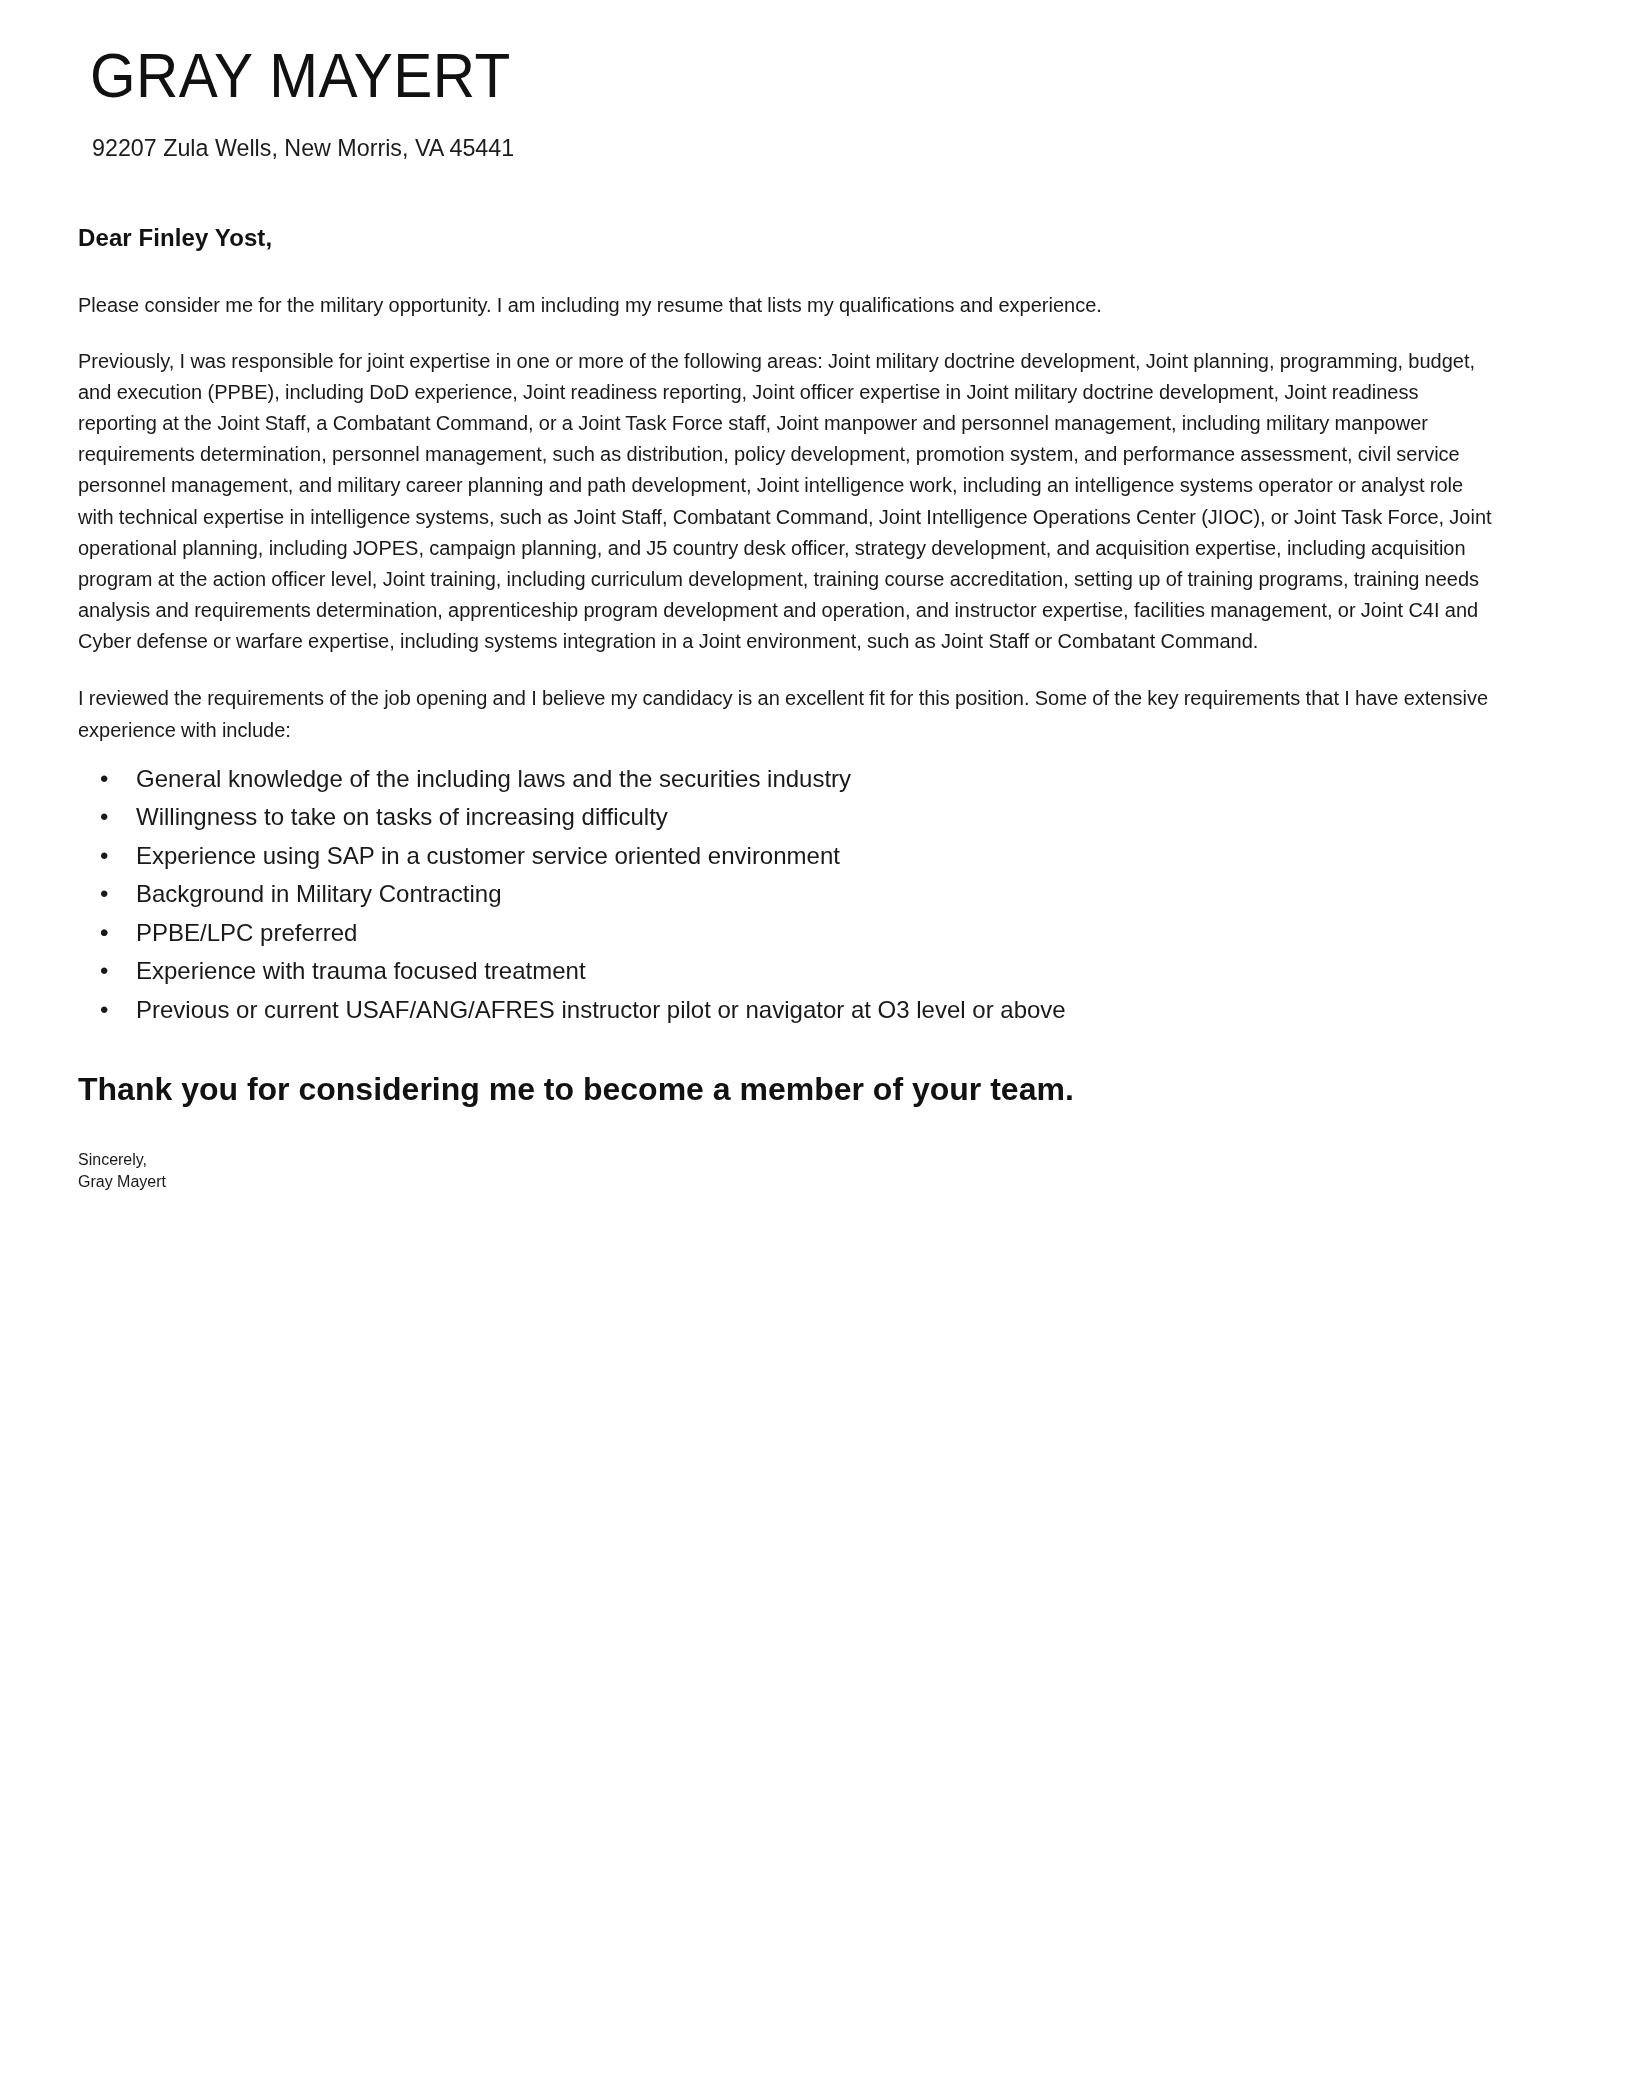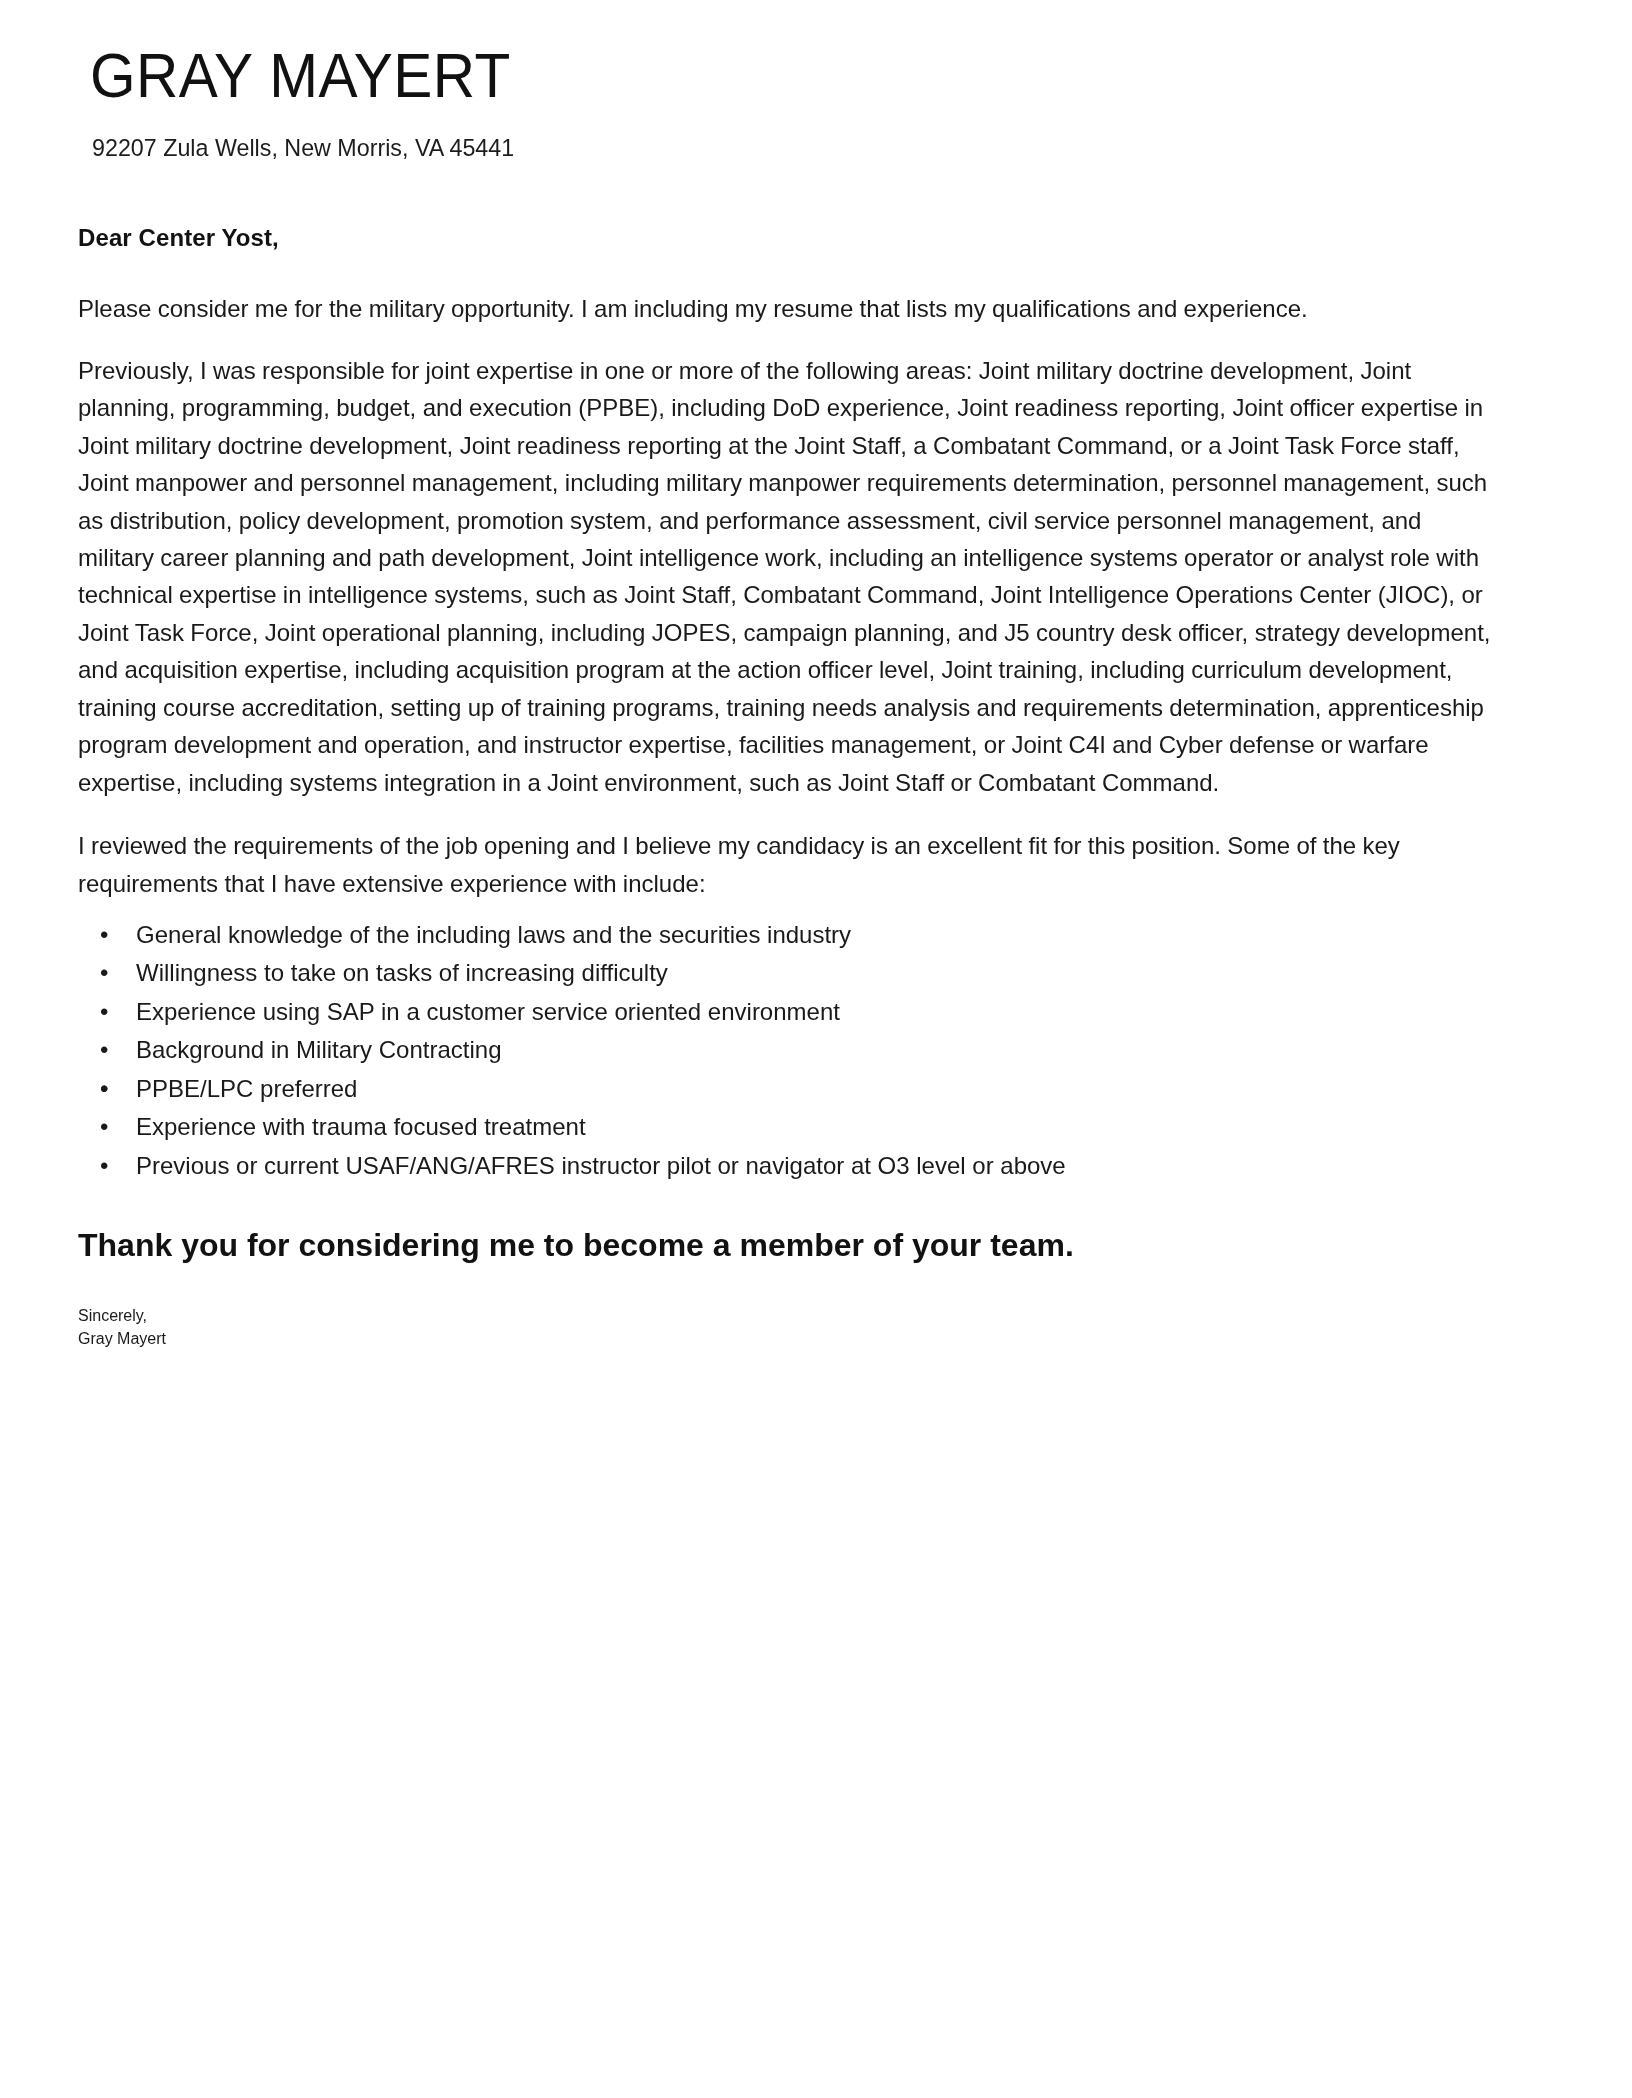--- a/index.html
+++ b/index.html
@@ -63,21 +63,21 @@
     width: 1425px;
   }
   .salutation {
     font-size: 24px;
     font-weight: 700;
     color: #121212;
     margin: 0 0 38px 0;
     letter-spacing: 0.1px;
   }
   .para {
-    font-size: 24px;
+    font-size: 20px;
     line-height: 1.56;
     color: #1a1a1a;
     margin: 0 0 26px 0;
     text-align: left;
     word-spacing: -0.3px;
   }
   .para-long {
     width: 1422px;
   }
   .para-intro {
@@ -135,21 +135,21 @@
 <div class="page">
   <div class="content">
 
     <div class="letter-header">
       <h1 class="applicant-name">GRAY MAYERT</h1>
       <div class="applicant-address">92207 Zula Wells, New Morris, VA 45441</div>
     </div>
 
     <div class="letter-body">
 
-      <p class="salutation">Dear Center Yost,</p>
+      <p class="salutation">Dear Finley Yost,</p>
 
       <p class="para para-intro">Please consider me for the military opportunity. I am including my resume that lists my qualifications and experience.</p>
 
       <p class="para para-long">Previously, I was responsible for joint expertise in one or more of the following areas: Joint military doctrine development, Joint planning, programming, budget, and execution (PPBE), including DoD experience, Joint readiness reporting, Joint officer expertise in Joint military doctrine development, Joint readiness reporting at the Joint Staff, a Combatant Command, or a Joint Task Force staff, Joint manpower and personnel management, including military manpower requirements determination, personnel management, such as distribution, policy development, promotion system, and performance assessment, civil service personnel management, and military career planning and path development, Joint intelligence work, including an intelligence systems operator or analyst role with technical expertise in intelligence systems, such as Joint Staff, Combatant Command, Joint Intelligence Operations Center (JIOC), or Joint Task Force, Joint operational planning, including JOPES, campaign planning, and J5 country desk officer, strategy development, and acquisition expertise, including acquisition program at the action officer level, Joint training, including curriculum development, training course accreditation, setting up of training programs, training needs analysis and requirements determination, apprenticeship program development and operation, and instructor expertise, facilities management, or Joint C4I and Cyber defense or warfare expertise, including systems integration in a Joint environment, such as Joint Staff or Combatant Command.</p>
 
       <p class="para para-fit">I reviewed the requirements of the job opening and I believe my candidacy is an excellent fit for this position. Some of the key requirements that I have extensive experience with include:</p>
 
       <ul class="req-list">
         <li class="req-item">
           <span class="bullet">•</span>

